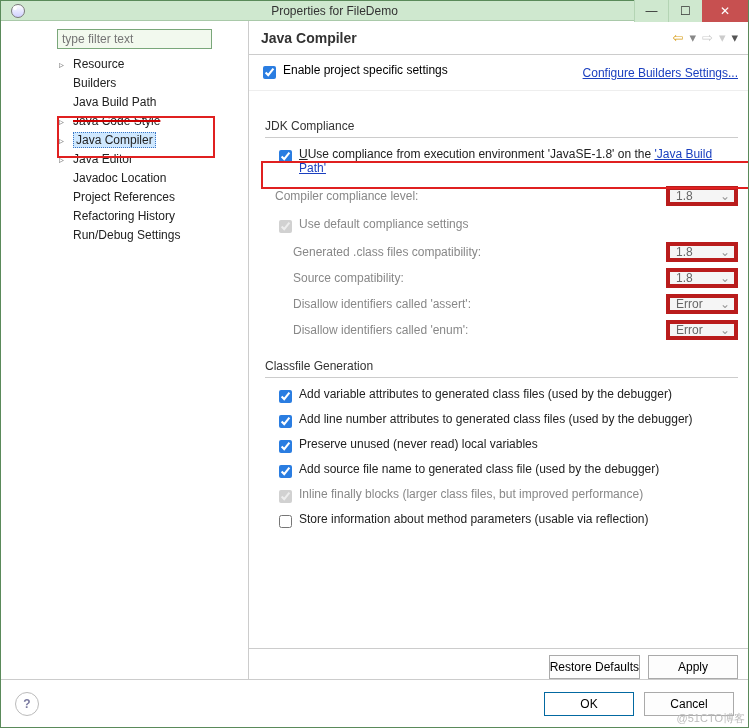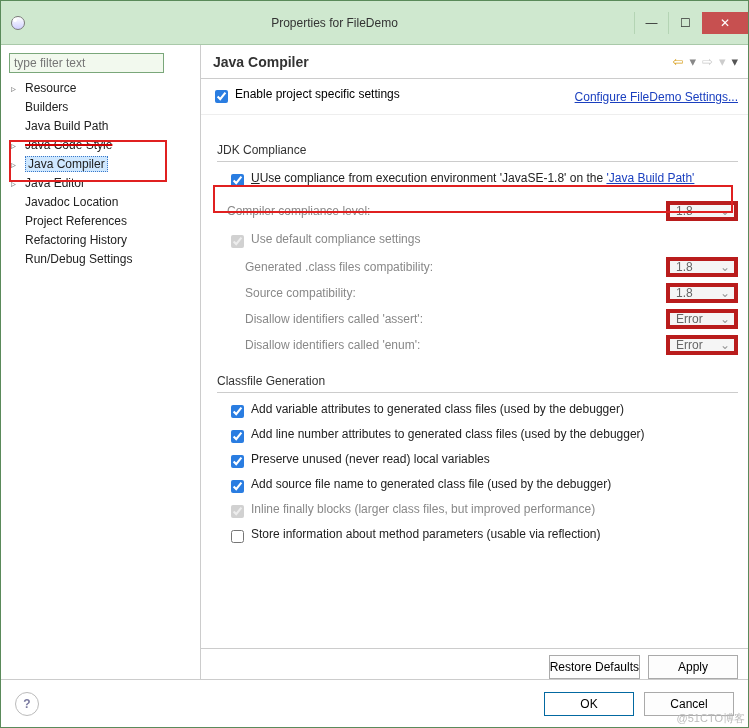--- a/index.html
+++ b/index.html
@@ -1,26 +1,26 @@
 <!DOCTYPE html>
 <html><head>
 <meta charset="utf-8">
 <style>
   * { box-sizing: border-box; font-family: "Segoe UI", Tahoma, sans-serif; font-size: 12px; }
   body { margin:0; background:#f2f2f2; width:749px; height:728px; overflow:hidden; }
   .window { width:749px; height:728px; border:1px solid #5a8a5a; background:#fff; display:flex; flex-direction:column; }
-  .titlebar { height:44px; background:#cfe8cf; display:flex; align-items:center; justify-content:space-between; border-bottom:1px solid #a9c9a9; }
+  .titlebar { height:20px; background:#cfe8cf; display:flex; align-items:center; justify-content:space-between; border-bottom:1px solid #a9c9a9; }
   .titlebar .spacer { width:34px; display:flex; align-items:center; justify-content:center; }
   .title-icon { width:14px; height:14px; border:1px solid #7a7a7a; border-radius:50%; position:relative; background:linear-gradient(#fff,#d0d0ff); }
   .title-icon::after { content:""; position:absolute; top:1px; left:1px; width:4px; height:4px; background:#fff; border-radius:50%; }
   .title-text { color:#333; }
   .win-buttons { display:flex; }
   .win-btn { width:34px; height:22px; display:flex; align-items:center; justify-content:center; color:#333; background:#cfe8cf; border-left:1px solid #b4d4b4; }
   .win-btn.close { background:#c75050; color:#fff; width:46px; border:none; }
-  .body { flex:1; display:flex; border-top:0; }
+  .body { flex:1; display:flex; border-top:0;padding-left:48px; }
   .sidebar { width:200px; border-right:1px solid #ccc; padding:6px 0; }
   .filter-box { margin:2px 8px 6px 8px; }
   .filter-input { width:155px; height:20px; border:1px solid #7aa77a; padding:0 4px; background:#f2f9ee; color:#777; }
   .tree { padding-left:10px; }
   .tree-item { padding:1px 4px 1px 14px; position:relative; color:#222; white-space:nowrap; line-height:17px; }
   .tree-item.has-children::before { content:"▹"; position:absolute; left:0; color:#888; font-size:10px; top:1px; }
   .tree-item.strike { text-decoration:line-through; text-decoration-color:#c00; text-decoration-thickness:2px; }
   .tree-item.selected span { background:#cfe8ff; border:1px dotted #3a78c8; padding:0 2px; }
   .highlight-box { position:absolute; border:2px solid #e02020; pointer-events:none; }
   .main { flex:1; display:flex; flex-direction:column; }
@@ -97,21 +97,21 @@
             <span style="color:#ccc;">▾</span>
           <span style="color:#555;">▾</span>
         </div>
       </div>
 
       <div class="enable-row">
         <label class="chk">
           <input type="checkbox" checked="" style="">
           <span class="label dark">Enable project specific settings</span>
         </label>
-        <a class="link">Configure FileDemo Settings...</a>
+        <a class="link">Configure Builders Settings...</a>
       </div>
 
       <div class="content-scroll" style="position:relative;">
         <div class="section">
           <div class="section-title">JDK Compliance</div>
 
           <div class="row">
             <label class="chk">
               <input type="checkbox" checked="" style="">
               <span class="label dark"><span class="underline">U</span><span>Use compliance from execution environment 'JavaSE-1.8' on the </span><a class="link">'Java Build Path'</a></span>

